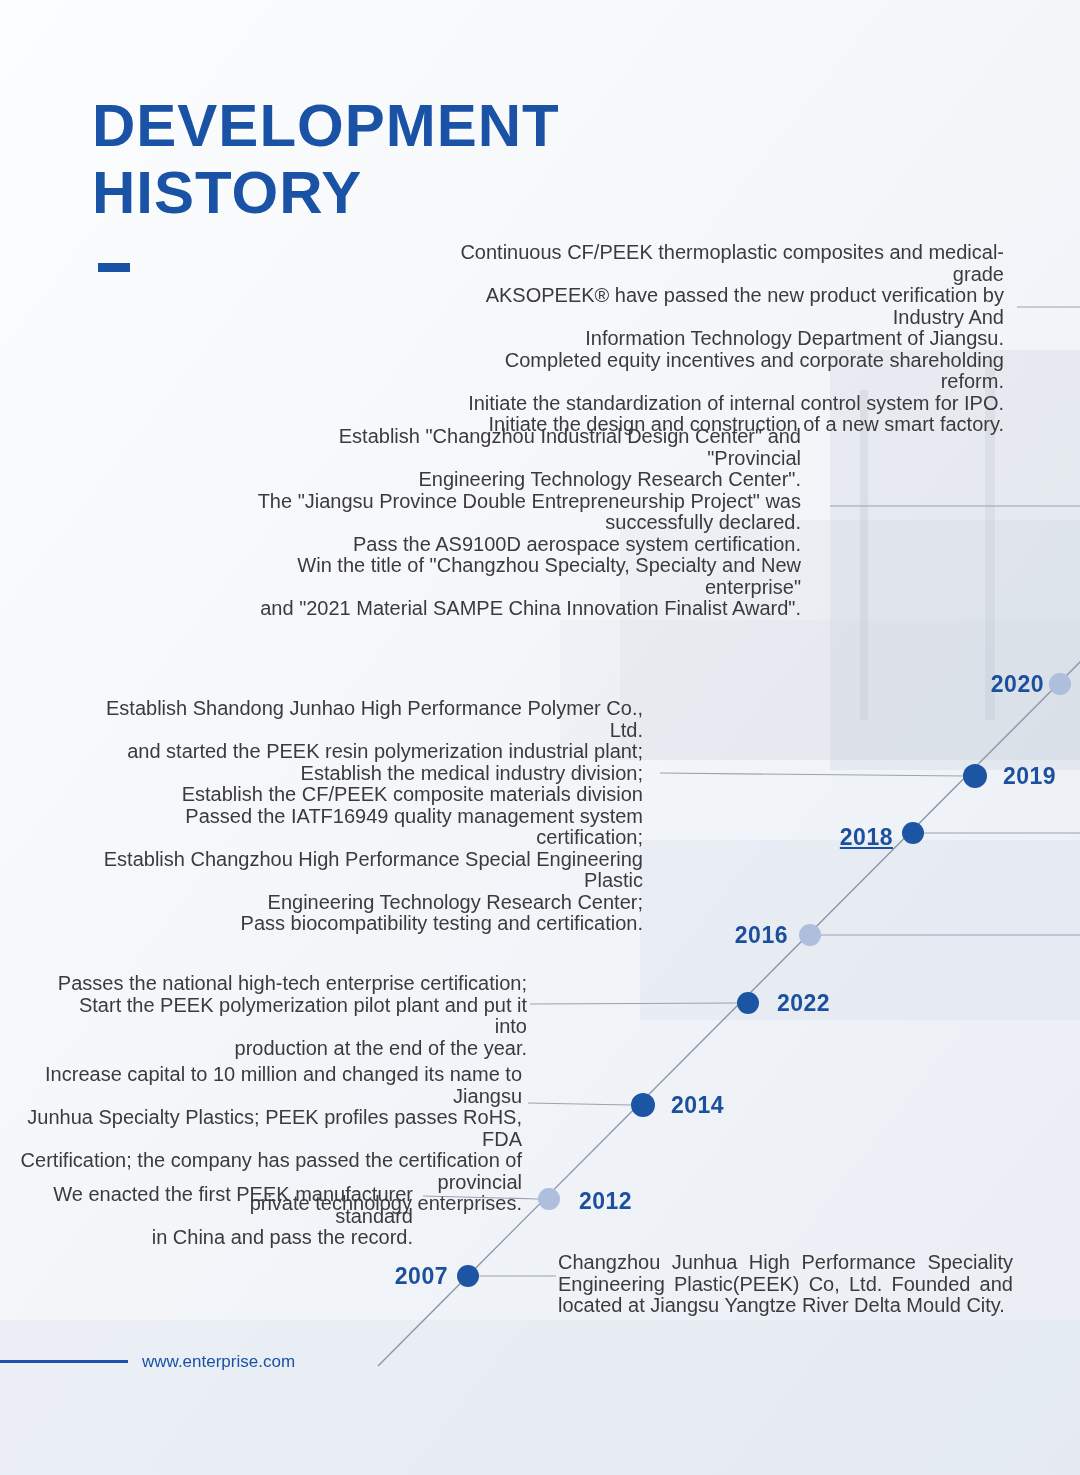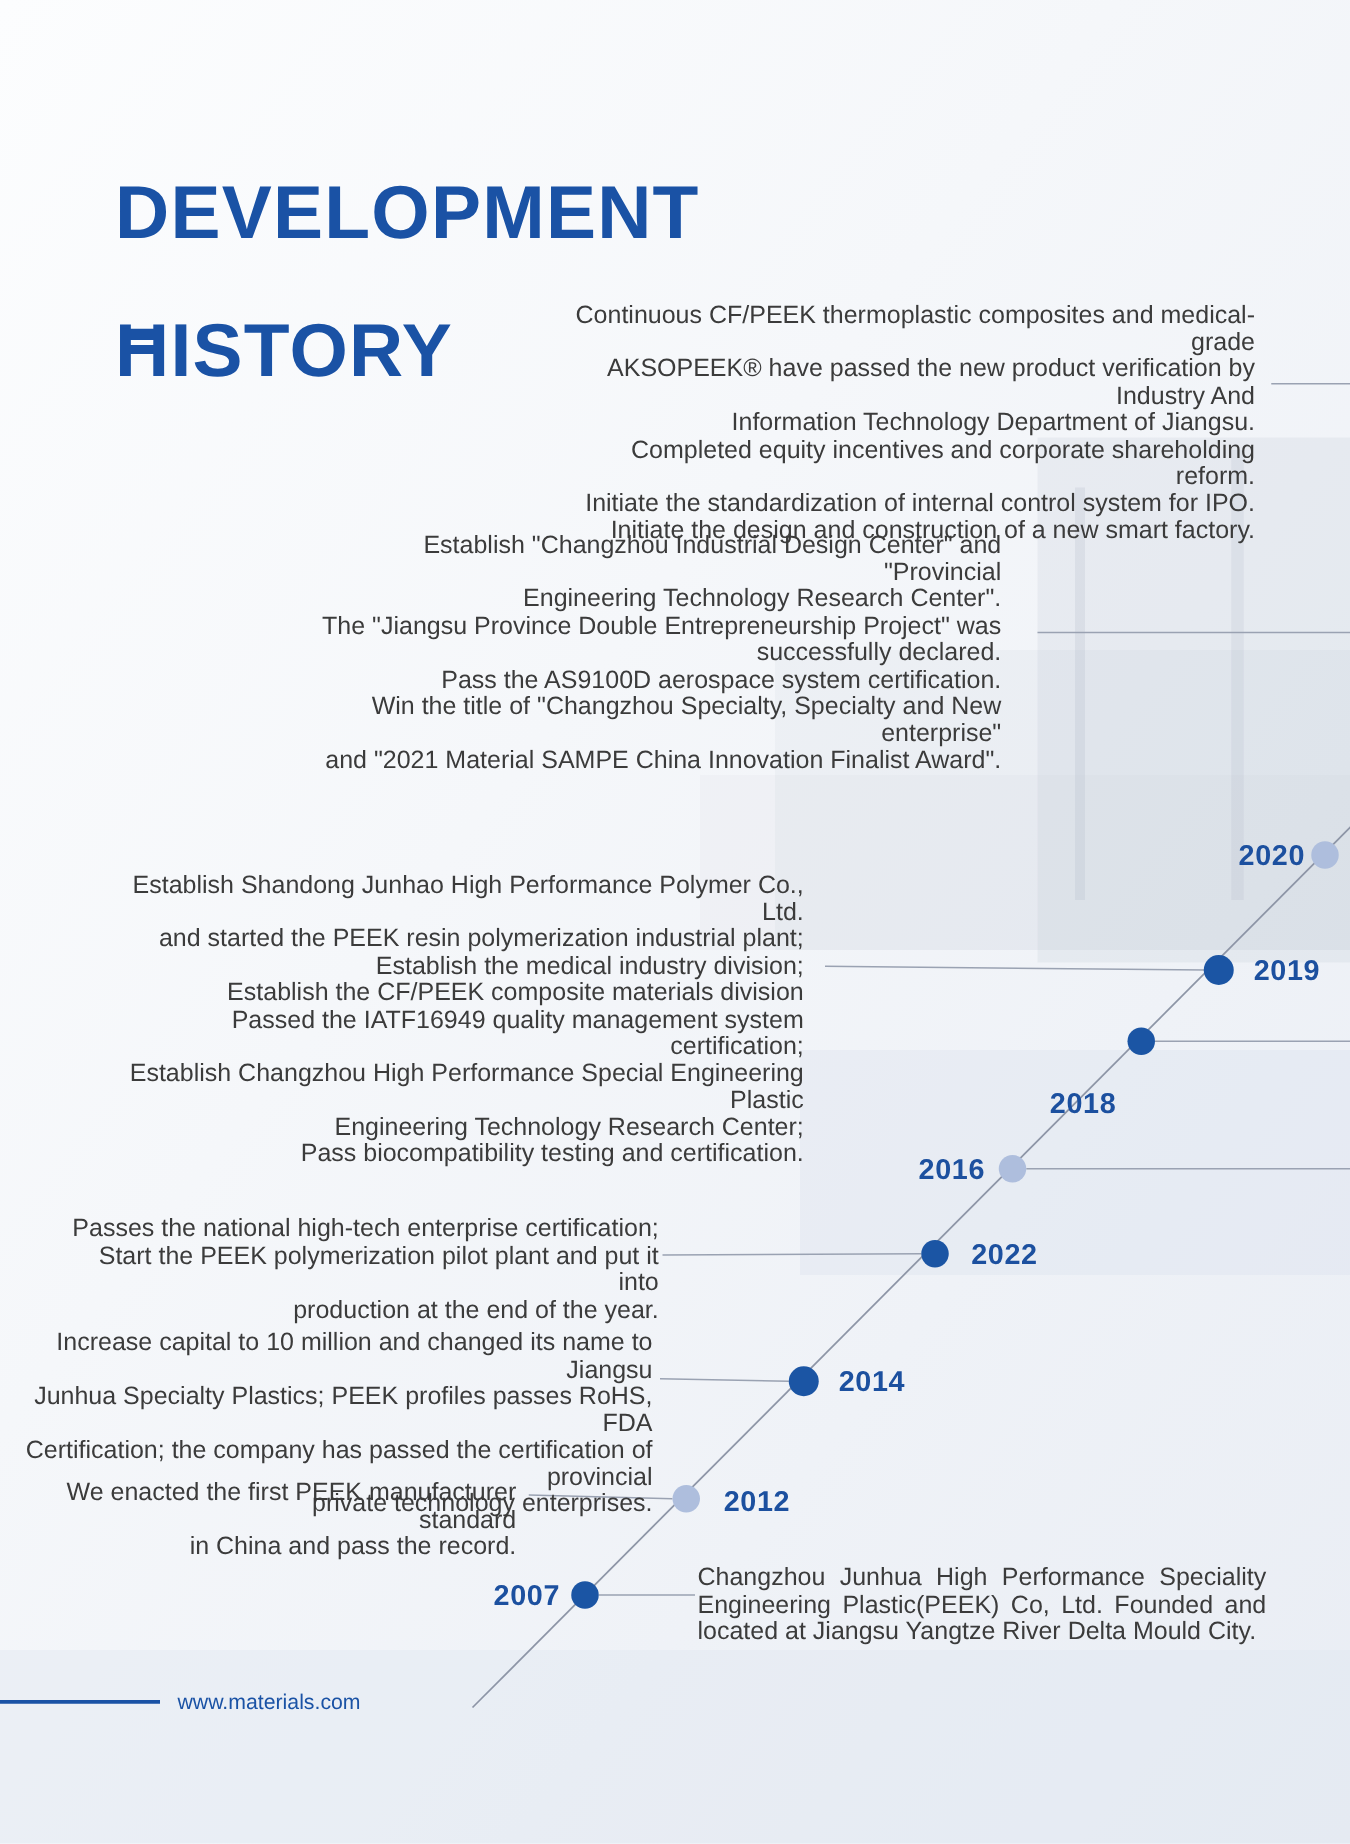--- a/index.html
+++ b/index.html
@@ -7,21 +7,21 @@
     position:relative; width:1080px; height:1475px; overflow:hidden;
     font-family:"Liberation Sans", sans-serif;
     background:linear-gradient(128deg,#fcfdfe 0%,#f5f7fa 40%,#e9edf4 100%);
   }
   .ghost{position:absolute; pointer-events:none;}
   .page-title{
     position:absolute; left:92px; top:92px; margin:0;
     font-size:60px; line-height:67px; font-weight:700;
     color:var(--primary); letter-spacing:1px;
   }
-  .page-title span{display:block;margin-top:44px;}
+  .page-title span{display:block;}
   .title-dash{position:absolute; left:98px; top:263px; width:32px; height:9px; background:var(--primary);}
   .milestone{
     position:absolute; font-size:20px; line-height:21.5px;
     color:var(--body_text); text-align:right; white-space:pre-line;
   }
   .milestone.justified{white-space:normal; text-align:justify;}
   .year{
     position:absolute; font-size:23px; line-height:24px; font-weight:700;
     color:var(--year_label); letter-spacing:0.5px;
   }
@@ -106,23 +106,23 @@
 Certification; the company has passed the certification of provincial
 private technology enterprises.</div>
 
   <div class="milestone justified" style="left:558px; top:1252px; width:455px;">Changzhou Junhua High Performance Speciality Engineering Plastic(PEEK) Co, Ltd. Founded and located at Jiangsu Yangtze River Delta Mould City.</div>
 
   <div class="milestone" style="right:667px; top:1184px; width:400px;">We enacted the first PEEK manufacturer standard
 in China and pass the record.</div>
 
   <div class="year" style="right:36px;  top:672px;margin-left:28px;">2020</div>
   <div class="year" style="left:1003px; top:764px;">2019</div>
-  <div class="year" style="right:187px; top:870px;">2018</div>
+  <div class="year" style="right:187px; top:825px;text-decoration:underline;">2018</div>
   <div class="year" style="right:292px; top:923px;">2016</div>
   <div class="year" style="left:777px;  top:991px;">2022</div>
   <div class="year" style="left:671px;  top:1093px;">2014</div>
   <div class="year" style="left:579px;  top:1189px;">2012</div>
   <div class="year" style="right:632px; top:1264px;">2007</div>
 
   <div class="footer-line"></div>
-  <div class="website">www.materials.com</div>
+  <div class="website">www.enterprise.com</div>
 
 </div>
 
 </body></html>

